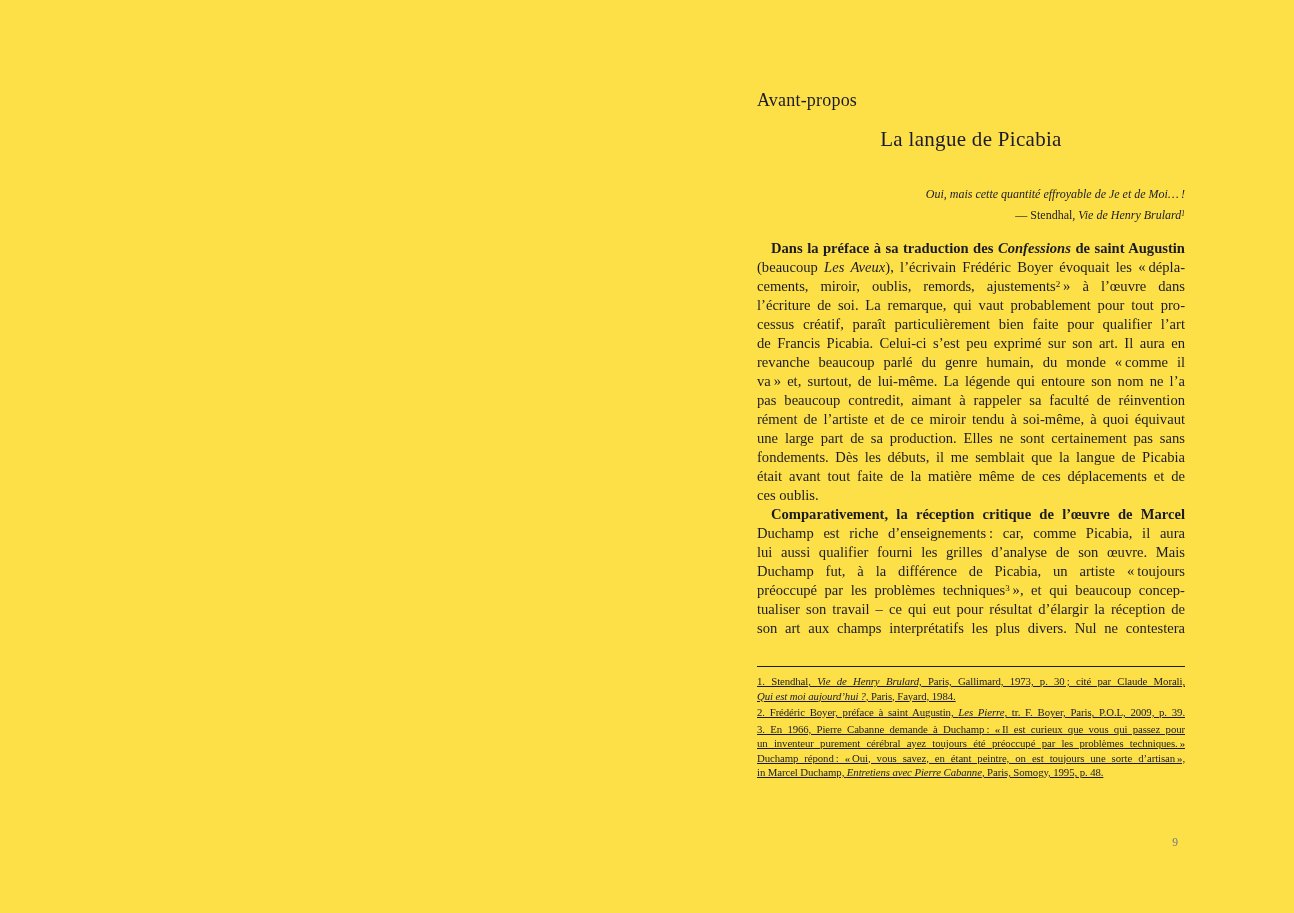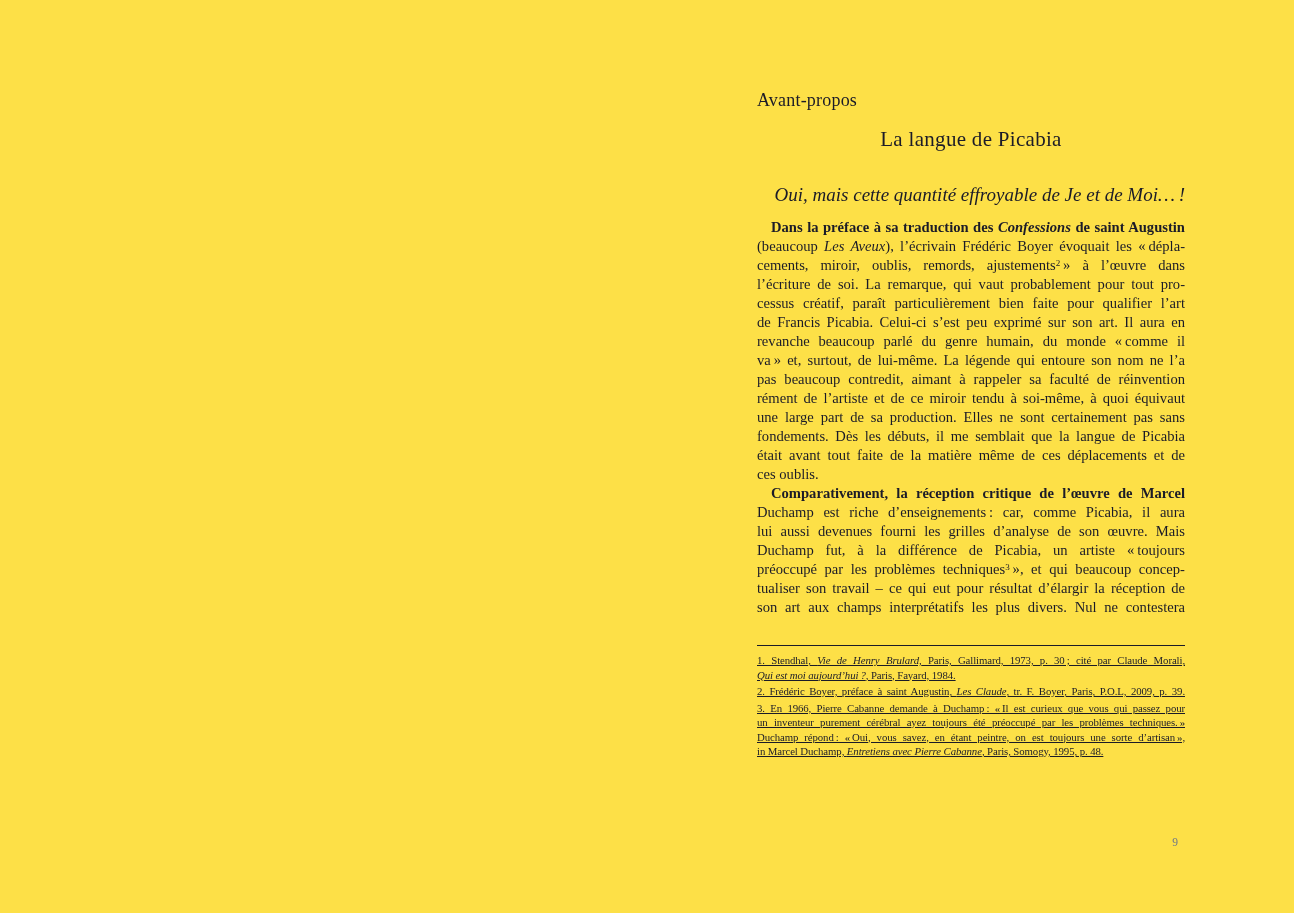--- a/index.html
+++ b/index.html
@@ -32,21 +32,21 @@
   }
   .chapter-title {
     margin-top: 15px;
     font-size: 21px;
     line-height: 26px;
     letter-spacing: 0.3px;
     text-align: center;
   }
   .epigraph {
     margin-top: 32px;
-    font-size: 19px;
+    font-size: 12px;
     line-height: 21px;
   }
   .epigraph .line {
     text-align: right;
     text-align-last: right;
     height: 21px;
   }
   .body-text {
     margin-top: 13px;
     font-size: 14.6px;
@@ -103,20 +103,21 @@
 </head>
 <body>
 
 <div id="spread">
   <div style="position:absolute;left:0;top:0;width:647px;height:913px;"></div>
   <div id="text-column">
     <div class="chapter-header">Avant-propos</div>
     <div class="chapter-title">La langue de Picabia</div>
     <div class="epigraph" id="epigraph">
         <div class="line"><span class="it ">Oui, mais cette quantité effroyable de Je et de Moi… !</span></div>
+        <div class="line"><span class="">— Stendhal, </span><span class="it ">Vie de Henry Brulard</span><span class="it sup">1</span></div>
       </div>
     <div class="body-text" id="body-text">
         <div>
           <div class="line indent"><span class="">Dans la préface à sa traduction des </span><span class="it ">Confessions</span><span class=""> de saint Augustin</span></div>
           <div class="line"><span class="">(beaucoup </span><span class="it ">Les Aveux</span><span class="">), l’écrivain Frédéric Boyer évoquait les « dépla-</span></div>
           <div class="line"><span class="">cements, miroir, oublis, remords, ajustements</span><span class="sup">2</span><span class=""> » à l’œuvre dans</span></div>
           <div class="line"><span class="">l’écriture de soi. La remarque, qui vaut probablement pour tout pro-</span></div>
           <div class="line"><span class="">cessus créatif, paraît particulièrement bien faite pour qualifier l’art</span></div>
           <div class="line"><span class="">de Francis Picabia. Celui-ci s’est peu exprimé sur son art. Il aura en</span></div>
           <div class="line"><span class="">revanche beaucoup parlé du genre humain, du monde « comme il</span></div>
@@ -124,34 +125,34 @@
           <div class="line"><span class="">pas beaucoup contredit, aimant à rappeler sa faculté de réinvention</span></div>
           <div class="line"><span class="">rément de l’artiste et de ce miroir tendu à soi-même, à quoi équivaut</span></div>
           <div class="line"><span class="">une large part de sa production. Elles ne sont certainement pas sans</span></div>
           <div class="line"><span class="">fondements. Dès les débuts, il me semblait que la langue de Picabia</span></div>
           <div class="line"><span class="">était avant tout faite de la matière même de ces déplacements et de</span></div>
           <div class="line last-left"><span class="">ces oublis.</span></div>
         </div>
         <div>
           <div class="line indent"><span class="">Comparativement, la réception critique de l’œuvre de Marcel</span></div>
           <div class="line"><span class="">Duchamp est riche d’enseignements : car, comme Picabia, il aura</span></div>
-          <div class="line"><span class="">lui aussi devenues fourni les grilles d’analyse de son œuvre. Mais</span></div>
+          <div class="line"><span class="">lui aussi qualifier fourni les grilles d’analyse de son œuvre. Mais</span></div>
           <div class="line"><span class="">Duchamp fut, à la différence de Picabia, un artiste « toujours</span></div>
           <div class="line"><span class="">préoccupé par les problèmes techniques</span><span class="sup">3</span><span class=""> », et qui beaucoup concep-</span></div>
           <div class="line"><span class="">tualiser son travail – ce qui eut pour résultat d’élargir la réception de</span></div>
           <div class="line"><span class="">son art aux champs interprétatifs les plus divers. Nul ne contestera</span></div>
         </div>
       </div>
     <div class="footnote-block" id="footnotes">
         <div class="footnote-entry">
           <div class="line"><span class="">1. Stendhal, </span><span class="it ">Vie de Henry Brulard,</span><span class=""> Paris, Gallimard, 1973, p. 30 ; cité par Claude Morali,</span></div>
           <div class="line last-left"><span class="it ">Qui est moi aujourd’hui ?</span><span class="">, Paris, Fayard, 1984.</span></div>
         </div>
         <div class="footnote-entry">
-          <div class="line"><span class="">2. Frédéric Boyer, préface à saint Augustin, </span><span class="it ">Les Claude,</span><span class=""> tr. F. Boyer, Paris, P.O.L, 2009, p. 39.</span></div>
+          <div class="line"><span class="">2. Frédéric Boyer, préface à saint Augustin, </span><span class="it ">Les Pierre,</span><span class=""> tr. F. Boyer, Paris, P.O.L, 2009, p. 39.</span></div>
         </div>
         <div class="footnote-entry">
           <div class="line"><span class="">3. En 1966, Pierre Cabanne demande à Duchamp : « Il est curieux que vous qui passez pour</span></div>
           <div class="line"><span class="">un inventeur purement cérébral ayez toujours été préoccupé par les problèmes techniques. »</span></div>
           <div class="line"><span class="">Duchamp répond : « Oui, vous savez, en étant peintre, on est toujours une sorte d’artisan »,</span></div>
           <div class="line last-left"><span class="">in Marcel Duchamp, </span><span class="it ">Entretiens avec Pierre Cabanne</span><span class="">, Paris, Somogy, 1995, p. 48.</span></div>
         </div>
       </div>
   </div>
   <div class="page-number">9</div>

